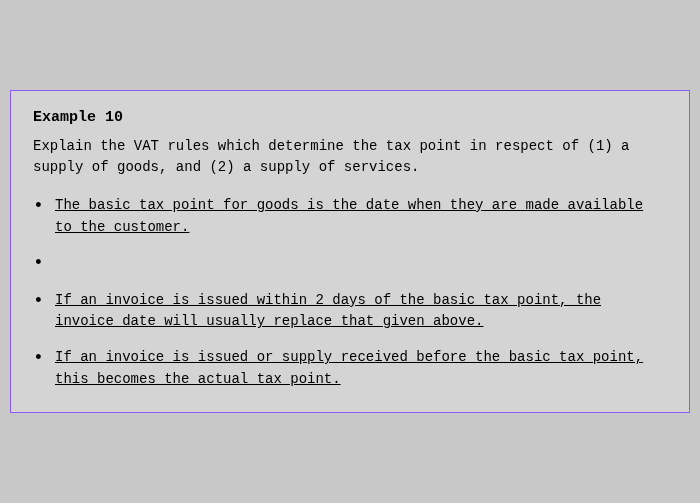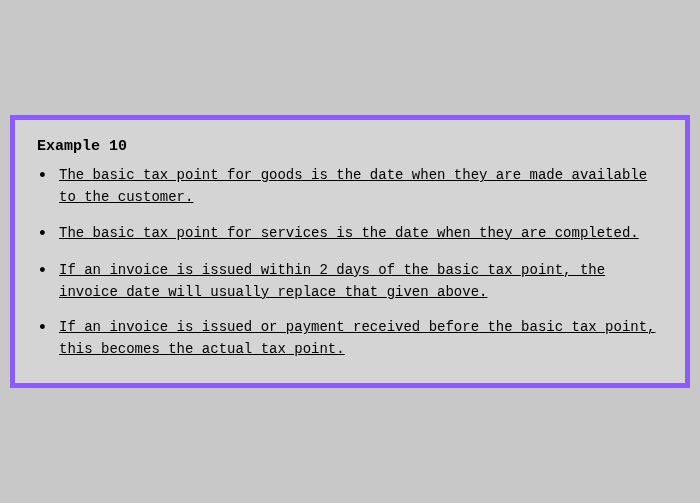--- a/index.html
+++ b/index.html
@@ -13,21 +13,21 @@
       height: 503px;
       background-color: #c8c8c8;
       display: flex;
       align-items: center;
       justify-content: center;
       font-family: 'Courier New', Courier, monospace;
     }
 
     .card {
       background-color: #d4d4d4;
-      border: 5px solid #8b5cf6;
+      border: 1px solid #8b5cf6;
       width: 680px;
       padding: 18px 22px 22px 22px;
     }
 
     .example-title {
       font-family: 'Courier New', Courier, monospace;
       font-weight: bold;
       font-size: 15px;
       margin-bottom: 10px;
       color: #000;
@@ -71,31 +71,31 @@
     .bullet-text {
       flex: 1;
       text-decoration: underline;
     }
   </style>
 </head>
 <body>
 
 <div class="card">
   <div class="example-title">Example 10</div>
+  <div class="intro-text">Explain the VAT rules which determine the tax point in respect of (1) a supply of goods, and (2) a supply of services.</div>
   <ul class="bullet-list">
   <li>
         <span class="bullet-dot">•</span>
         <span class="bullet-text">The basic tax point for goods is the date when they are made available to the customer.</span>
       </li>
       <li>
         <span class="bullet-dot">•</span>
-        <span class="bullet-text">The basic tax point for services is the date when they are completed.</span>
       </li>
       <li>
         <span class="bullet-dot">•</span>
         <span class="bullet-text">If an invoice is issued within 2 days of the basic tax point, the invoice date will usually replace that given above.</span>
       </li>
       <li>
         <span class="bullet-dot">•</span>
-        <span class="bullet-text">If an invoice is issued or payment received before the basic tax point, this becomes the actual tax point.</span>
+        <span class="bullet-text">If an invoice is issued or supply received before the basic tax point, this becomes the actual tax point.</span>
       </li>
     </ul>
 </div>
 
 </body></html>

